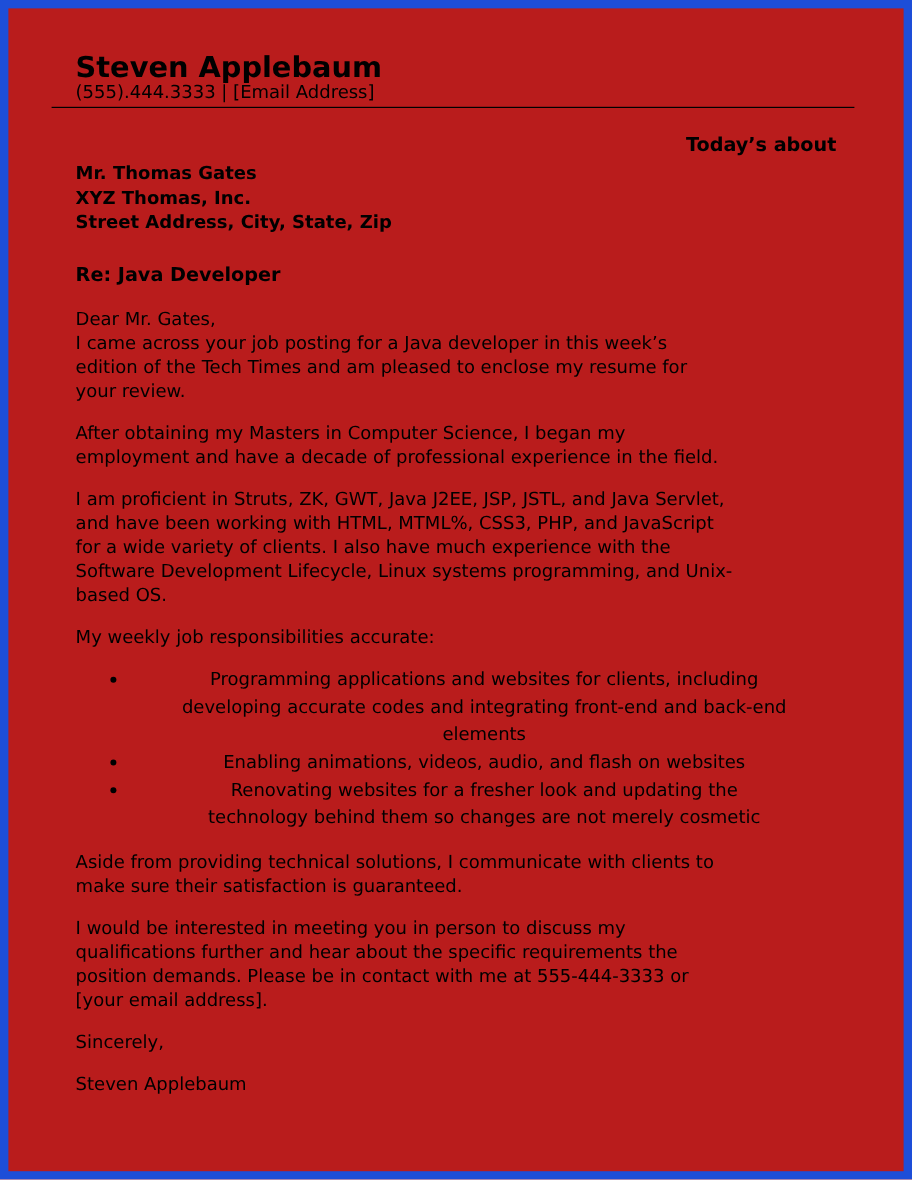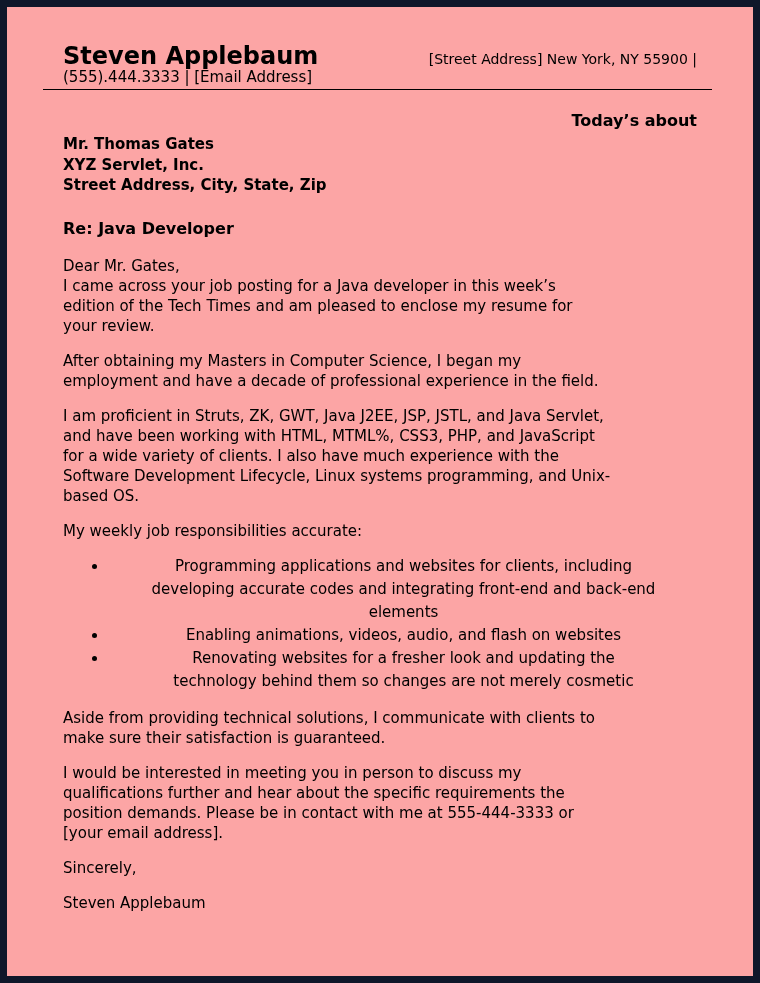--- a/index.html
+++ b/index.html
@@ -1,21 +1,21 @@
 <!DOCTYPE html>
 <html><head>
 <meta charset="utf-8">
 <style>
   html, body { margin: 0; padding: 0; background: #ffffff; }
   .page {
     box-sizing: border-box;
     width: 760px;
     height: 983px;
-    border: 7px solid #0f172a;
-    background: #fca5a5;
+    border: 7px solid #1d4ed8;
+    background: #b91c1c;
     padding: 36px 56px 0 56px;
     font-family: "DejaVu Sans", "Liberation Sans", sans-serif;
     color: #000000;
     overflow: hidden;
   }
 
   
   .letter-header {
     margin-left: -20px;
     margin-right: -15px;
@@ -90,30 +90,29 @@
   p.signoff, p.signature { }
 </style>
 </head>
 <body>
 
 <div class="page">
 
   <div class="letter-header">
     <div class="header-top">
       <h1 class="sender-name">Steven Applebaum</h1>
-      <div class="sender-address">[Street Address] New York, NY 55900 |</div>
     </div>
     <div class="sender-contact">(555).444.3333 | [Email Address]</div>
   </div>
 
   <div class="date-line">Today’s about</div>
 
   <div class="recipient">
     <div>Mr. Thomas Gates</div>
-    <div>XYZ Servlet, Inc.</div>
+    <div>XYZ Thomas, Inc.</div>
     <div>Street Address, City, State, Zip</div>
   </div>
 
   <div class="subject-line">Re: Java Developer</div>
 
   <p class="body-paragraph first-paragraph">Dear Mr. Gates,
 I came across your job posting for a Java developer in this week’s
 edition of the Tech Times and am pleased to enclose my resume for
 your review.</p>
 

